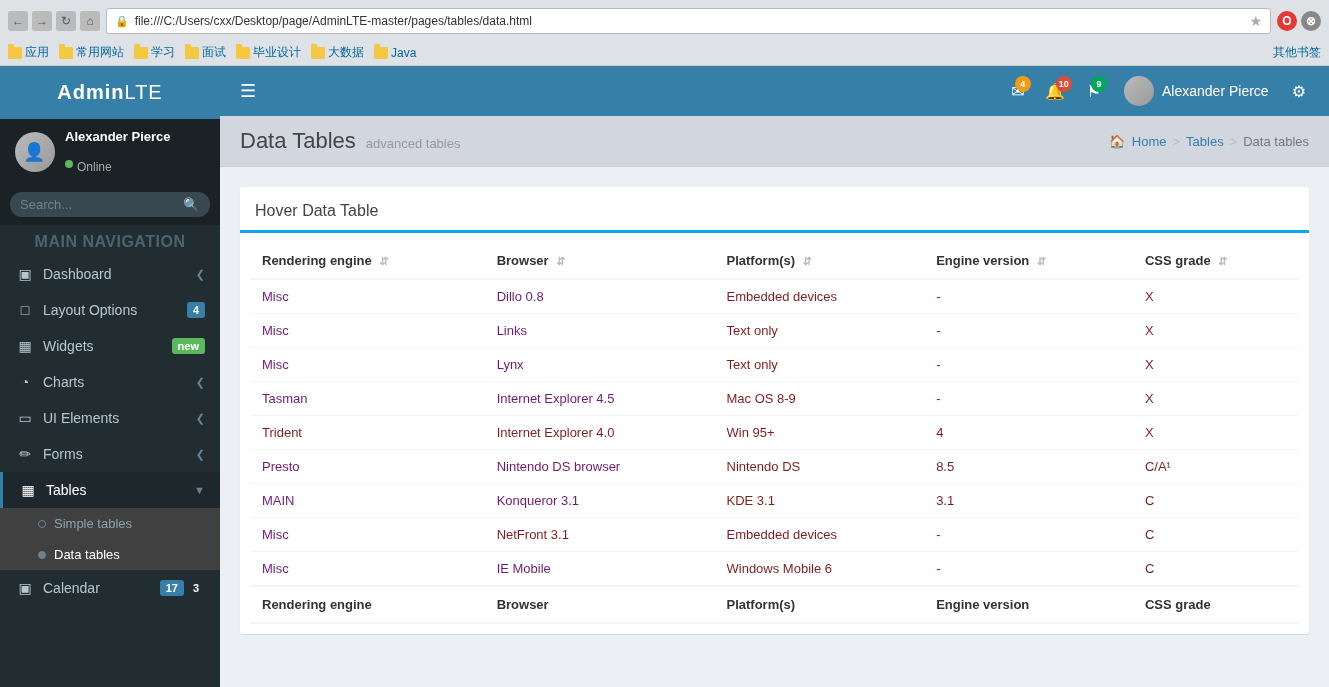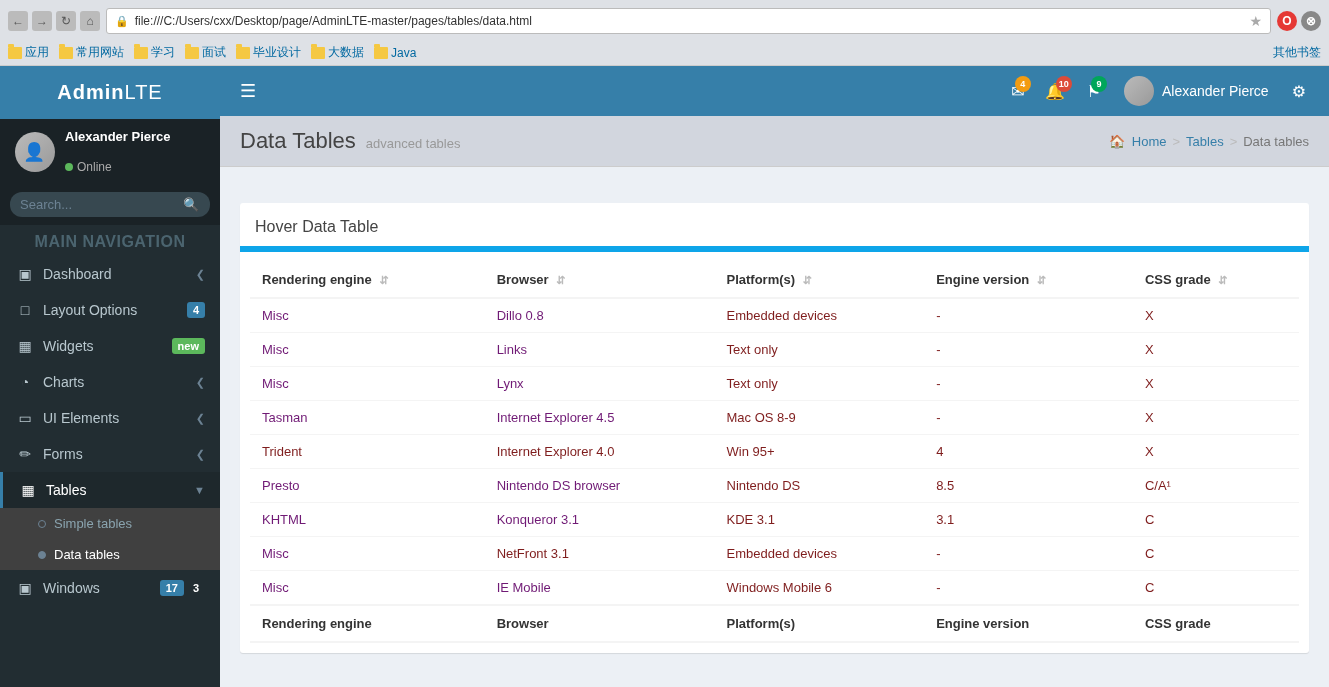--- a/index.html
+++ b/index.html
@@ -31,21 +31,21 @@
     .sidebar { width: 220px; background: #222d32; flex-shrink: 0; display: flex; flex-direction: column; overflow-y: auto; }
     .sidebar-brand { background: #367fa9; padding: 15px 15px; display: flex; align-items: center; justify-content: center; }
     .sidebar-brand-text { color: white; font-size: 20px; font-weight: 300; letter-spacing: 1px; }
     .sidebar-brand-text strong { font-weight: 700; }
 
     .sidebar-user { background: #1a2226; padding: 10px 15px; display: flex; align-items: center; gap: 10px; }
     .sidebar-avatar { width: 40px; height: 40px; border-radius: 50%; background: #ccc; overflow: hidden; flex-shrink: 0; }
     .sidebar-avatar-img { width: 100%; height: 100%; background: linear-gradient(135deg, #bbb 0%, #999 100%); display: flex; align-items: center; justify-content: center; font-size: 18px; color: #666; }
     .sidebar-user-info { flex: 1; }
     .sidebar-username { color: white; font-size: 13px; font-weight: 600; }
-    .sidebar-status { display: flex; align-items: center; gap: 4px; font-size: 12px; color: #aaa; margin-top: 16px; }
+    .sidebar-status { display: flex; gap: 4px; font-size: 12px; color: #aaa; margin-top: 16px; }
     .status-dot { width: 8px; height: 8px; border-radius: 50%; background: #5cb85c; }
 
     .sidebar-search { padding: 8px 10px; background: #1a2226; }
     .search-input-wrap { background: #374850; border-radius: 12px; display: flex; align-items: center; padding: 5px 10px; gap: 8px; }
     .search-input { background: transparent; border: none; outline: none; color: #aaa; font-size: 13px; flex: 1; width: 100%; }
     .search-input::placeholder { color: #6c8293; }
     .search-icon-btn { color: #aaa; font-size: 13px; cursor: pointer; background: none; border: none; }
 
     .sidebar-menu-heading { padding: 8px 15px 5px; font-size: 16px; color: #4b646f; font-weight: 700; text-transform: uppercase; letter-spacing: 0.5px; text-align: center; }
 
@@ -85,21 +85,21 @@
     .content-title { font-size: 22px; font-weight: 400; color: #444; }
     .content-subtitle { font-size: 13px; color: #999; }
     .breadcrumb { display: flex; align-items: center; gap: 6px; font-size: 13px; color: #777; }
     .breadcrumb-sep { color: #bbb; }
     .breadcrumb-link { color: #367fa9; text-decoration: none; }
     .breadcrumb-current { color: #777; }
 
     .content-body { flex: 1; padding: 20px; overflow-y: auto; }
 
     .box { background: white; border-radius: 3px; box-shadow: 0 1px 1px rgba(0,0,0,0.1); margin-bottom: 20px; }
-    .box-header { padding: 15px 15px 10px; border-bottom: 6px solid #0ea5e9; display: flex; align-items: center; justify-content: space-between; margin-top: 16px; }
+    .box-header { padding: 15px 15px 10px; border-bottom: 3px solid #0ea5e9; display: flex; align-items: center; justify-content: space-between; }
     .box-title { font-size: 16px; font-weight: 400; color: #444; }
     .box-body { padding: 10px; }
 
     
     .data-table { width: 100%; border-collapse: collapse; }
     .data-table th { padding: 10px 12px; text-align: left; border-bottom: 2px solid #f4f4f4; font-size: 13px; font-weight: 700; color: #333; white-space: nowrap; }
     .data-table th .sort-icon { color: #bbb; font-size: 11px; margin-left: 4px; }
     .data-table td { padding: 9px 12px; border-bottom: 1px solid #f4f4f4; font-size: 13px; color: #7f1d1d; }
     .data-table td.link-cell { color: #701a75; }
     .data-table tfoot th { padding: 10px 12px; font-weight: 700; font-size: 13px; border-top: 2px solid #f4f4f4; }
@@ -239,21 +239,21 @@
         <span>Simple tables</span>
       </div>
       <div class="sidebar-sub-item active">
         <div class="sidebar-sub-item-dot"></div>
         <span>Data tables</span>
       </div>
     </div>
 
     <div class="sidebar-item">
       <span class="sidebar-item-icon">▣</span>
-      <span class="sidebar-item-label">Windows</span>
+      <span class="sidebar-item-label">Calendar</span>
       <span class="badge badge-blue">17</span>
       <span style="margin-left:3px;" class="badge badge-red">3</span>
     </div>
   </div>
 
   <div class="content-wrapper">
 
     <div class="header">
       <button class="header-toggle">☰</button>
       <div class="header-spacer"></div>
@@ -363,21 +363,21 @@
       <td>X</td>
     </tr>
                 <tr>
       <td class="link-cell">Presto</td>
       <td class="link-cell">Nintendo DS browser</td>
       <td>Nintendo DS</td>
       <td>8.5</td>
       <td>C/A¹</td>
     </tr>
                 <tr>
-      <td class="link-cell">KHTML</td>
+      <td class="link-cell">MAIN</td>
       <td class="link-cell">Konqueror 3.1</td>
       <td>KDE 3.1</td>
       <td>3.1</td>
       <td>C</td>
     </tr>
                 <tr>
       <td class="link-cell">Misc</td>
       <td class="">NetFront 3.1</td>
       <td>Embedded devices</td>
       <td>-</td>

